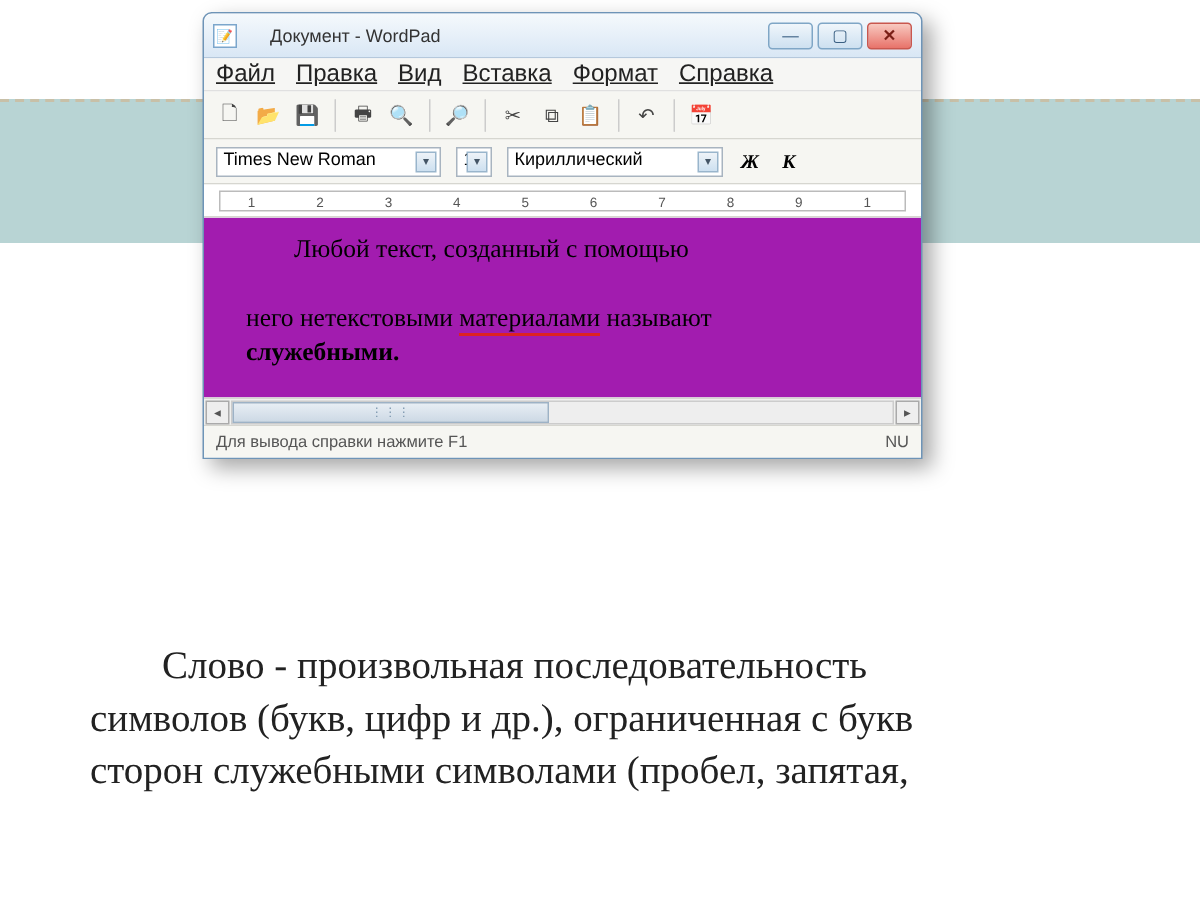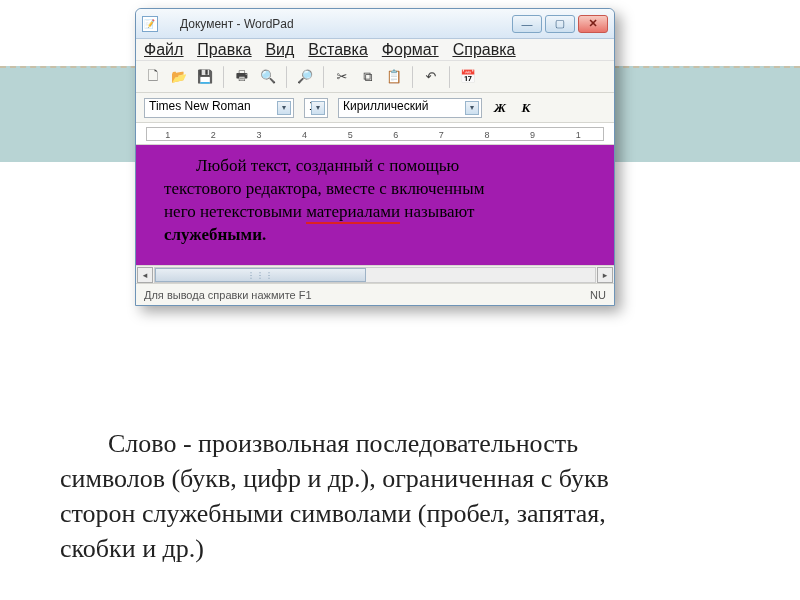--- a/index.html
+++ b/index.html
@@ -115,21 +115,21 @@
         <span class="ruler-num" style="left:64%">7</span>
         <span class="ruler-num" style="left:74%">8</span>
         <span class="ruler-num" style="left:84%">9</span>
         <span class="ruler-num" style="left:94%">1</span>
       </div>
     </div>
   </div>
 
   <div class="doc-area">
     <span class="indent"></span><span>Любой текст, созданный с помощью</span><br>
-    <span>текстового редактора, вместе с включенным</span><br>
+    <br>
     <span>него нетекстовыми </span><span class="underlined">материалами</span><span> называют</span><br>
     <b>служебными.</b>
   </div>
 
   <div class="scroll-h">
     <div class="scrollbtn left">◂</div>
     <div class="scroll-track">
       <div class="scroll-thumb">
           <span class="grip">⋮⋮⋮</span>
         </div>
@@ -141,14 +141,13 @@
     <span>Для вывода справки нажмите F1</span>
     <span>NU</span>
   </div>
 
 </div>
 
 <div class="caption">
   <span class="indent2"></span><span>Слово - произвольная последовательность</span><br>
   <span>символов (букв, цифр и др.), ограниченная с букв</span><br>
   <span>сторон служебными символами (пробел, запятая,</span><br>
-  <span>скобки и др.)</span>
 </div>
 
 </body></html>

